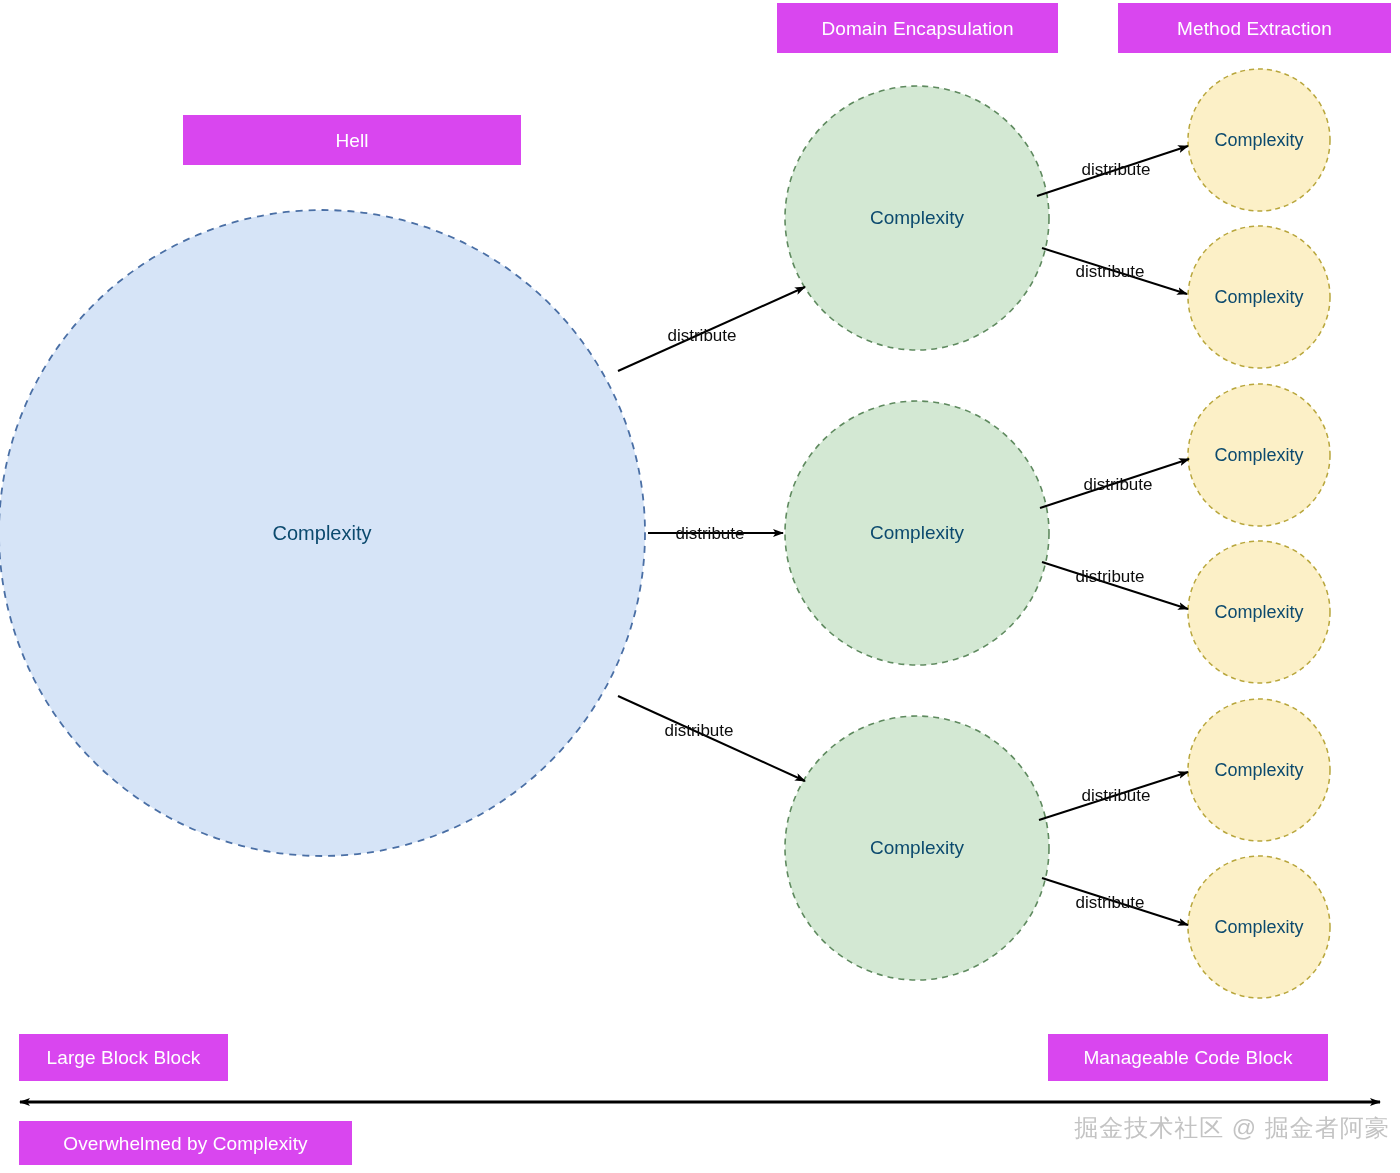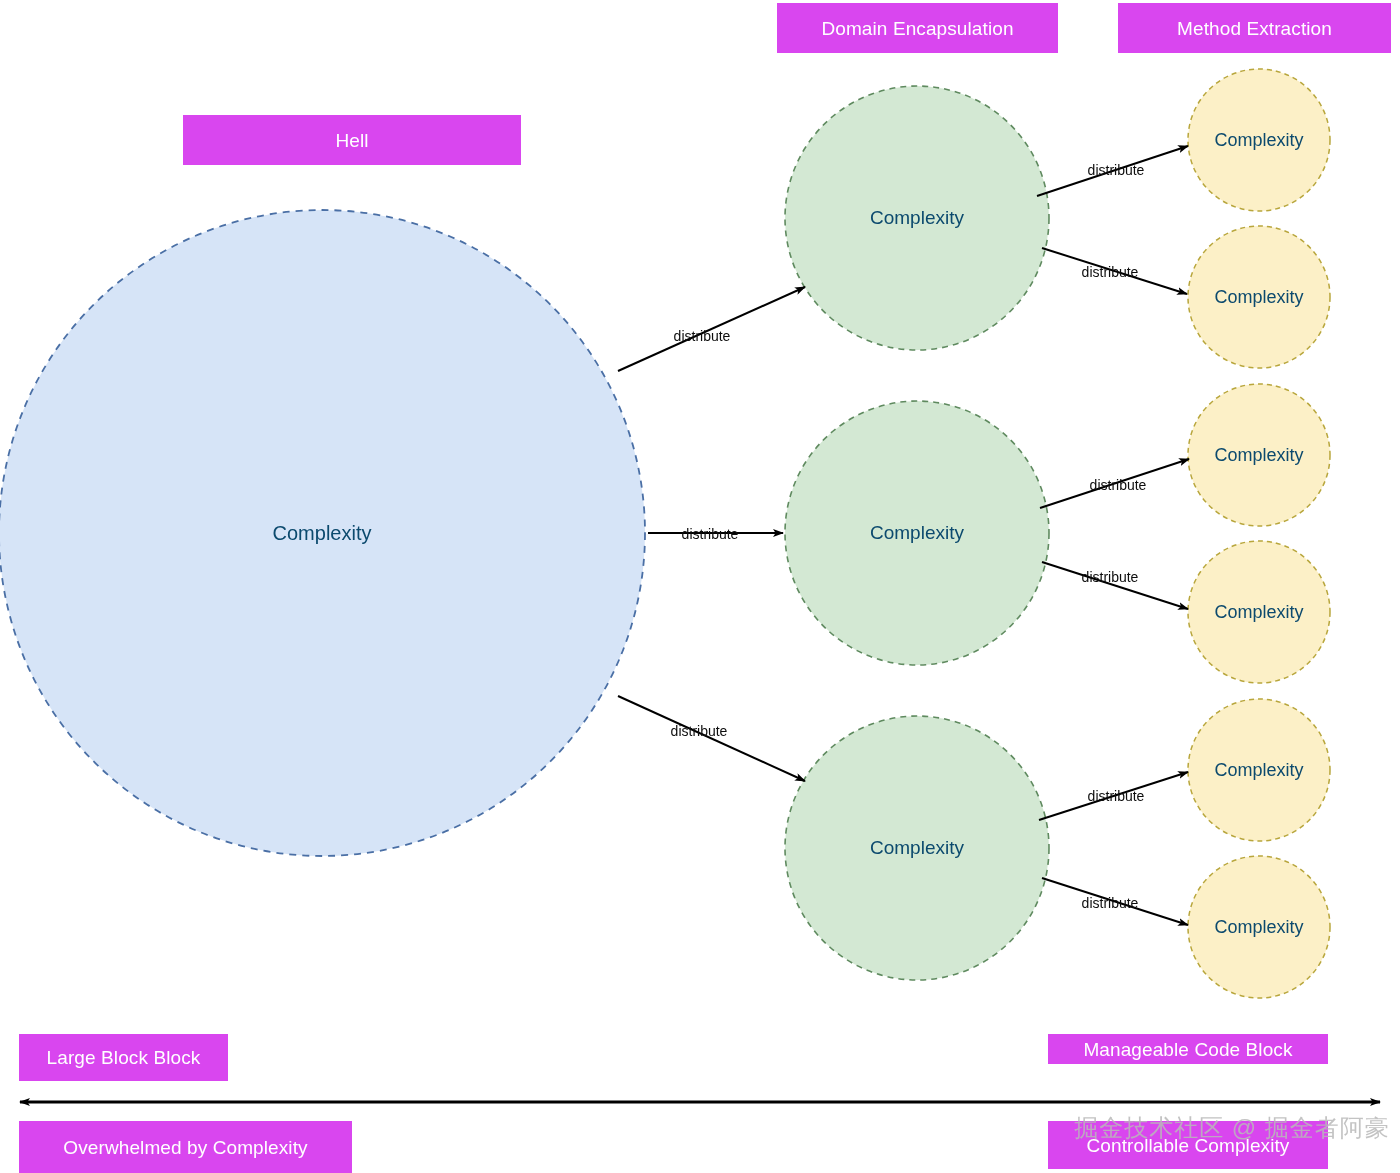--- a/index.html
+++ b/index.html
@@ -39,42 +39,42 @@
     align-items: center;
     justify-content: center;
     box-sizing: border-box;
     letter-spacing: .1px;
     white-space: nowrap;
   }
   .chip.hell        { left: 183px;  top: 115px;  width: 338px; height: 50px; }
   .chip.domain      { left: 777px;  top: 3px;    width: 281px; height: 50px; }
   .chip.method      { left: 1118px; top: 3px;    width: 273px; height: 50px; }
   .chip.large-code  { left: 19px;   top: 1034px; width: 209px; height: 47px; }
-  .chip.manage-code { left: 1048px; top: 1034px; width: 280px; height: 30px; }
-  .chip.overwhelm   { left: 19px;   top: 1121px; width: 333px; height: 52px; }
+  .chip.manage-code { left: 1048px; top: 1034px; width: 280px; height: 47px; }
+  .chip.overwhelm   { left: 19px;   top: 1121px; width: 333px; height: 44px; }
   .chip.controllable{ left: 1048px; top: 1121px; width: 280px; height: 48px; }
 
   
   .node-label {
     position: absolute;
     transform: translate(-50%, -50%);
     color: #0c4a6e;
     white-space: nowrap;
     pointer-events: none;
   }
   .node-label.big    { font-size: 20px; }
   .node-label.mid    { font-size: 19px; }
   .node-label.small  { font-size: 18px; }
 
   
   .edge-label {
     position: absolute;
     transform: translate(-50%, -50%);
     color: #0d0d0d;
-    font-size: 14px;
+    font-size: 17px;
     white-space: nowrap;
     background: rgba(255,255,255,0.0);
     pointer-events: none;
   }
 
   
   .watermark {
     position: absolute;
     left: 1232px;
     top: 1112px;
@@ -154,17 +154,16 @@
   <div class="edge-label" style="left:1116px; top:796px;">distribute</div>
   <div class="edge-label" style="left:1110px; top:903px;">distribute</div>
 
   <div class="chip hell">Hell</div>
   <div class="chip domain">Domain Encapsulation</div>
   <div class="chip method">Method Extraction</div>
 
   <div class="chip large-code">Large Block Block</div>
   <div class="chip manage-code">Manageable Code Block</div>
   <div class="chip overwhelm">Overwhelmed by Complexity</div>
-  <div class="chip controllable">Controllable Complexity</div>
 
   <div class="watermark">掘金技术社区 @ 掘金者阿豪</div>
 
 </div>
 
 </body></html>

